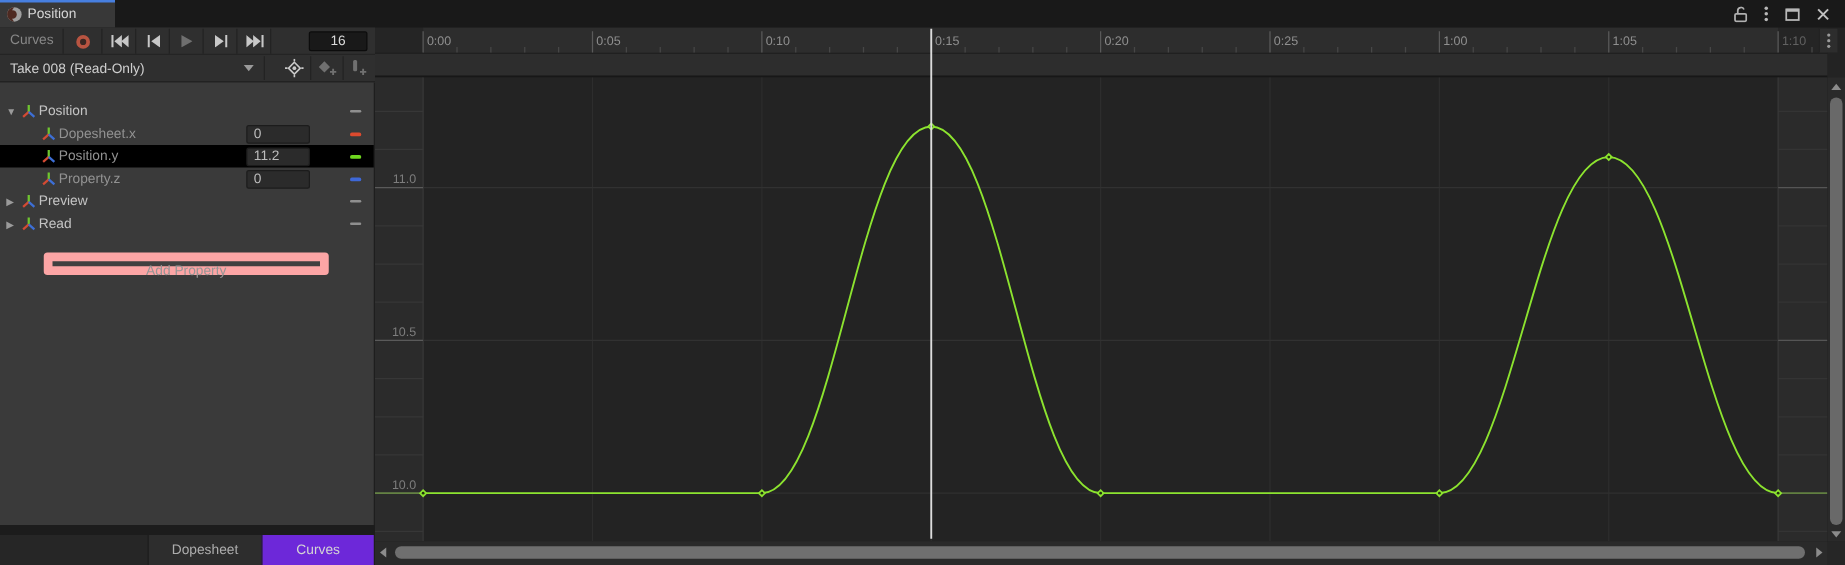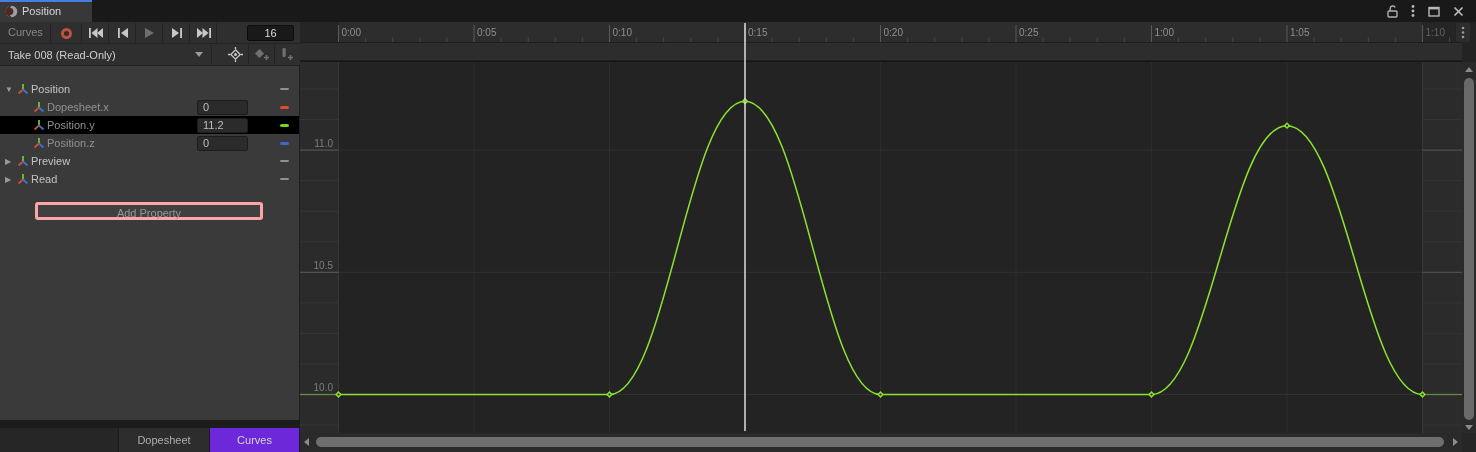--- a/index.html
+++ b/index.html
@@ -47,21 +47,21 @@
   .prow .plabel { position:absolute; color:#c4c4c4; }
   .prow.child .plabel { color:#929292; }
   .pfield { position:absolute; left:197px; width:51px; height:15px; background:#2b2b2b;
     border:1px solid #1c1c1c; border-radius:2px; color:#bcbcbc; line-height:13px; padding-left:5px; }
   .dash { position:absolute; left:280px; width:9px; height:3px; border-radius:2px; }
   .dash.gray { background:#8f8f8f; height:2px; }
   .dash.red { background:#dd4a2e; }
   .dash.green { background:#6fd71f; }
   .dash.blue { background:#3e68d8; }
   .add-prop { left:35px; top:202px; width:228px; height:18px; background:#404040;
-    border:3px solid #fca5a5; border-radius:3px; color:#969696; text-align:center; line-height:16px; }
+    border:7px solid #fca5a5; border-radius:3px; color:#969696; text-align:center; line-height:16px; }
 
   
   .dark-strip { left:0; top:420px; width:300px; height:8px; background:#1c1c1c; }
   .tabsrow { left:0; top:428px; width:300px; height:24px; background:#262626; border-right:1px solid #1e1e1e; }
   .view-tab { top:428px; height:24px; display:flex; align-items:center; justify-content:center;
     color:#adadad; border-left:1px solid #1b1b1b; }
   .view-tab.selected { background:#6d28d9; color:#d4d4d4; }
   .tab-dopesheet { left:118px; width:91px; background:#2d2d2d; }
   .tab-curves { left:209px; width:90px; }
 
@@ -225,21 +225,21 @@
     <span class="pfield">11.2</span>
     <span class="dash green"></span>
   </div>
 
   <div class="abs prow child" style="top:134px">
     <svg class="ticon" style="left:33px" width="12" height="12" viewBox="0 0 12 12">
       <path d="M6 6.5 V1" stroke="#6fc52f" stroke-width="1.8"></path>
         <path d="M6 6.5 L1.5 10.5" stroke="#d44a33" stroke-width="1.8"></path>
         <path d="M6 6.5 L10.5 10.5" stroke="#3d6fd6" stroke-width="1.8"></path>
     </svg>
-    <span class="plabel" style="left:47px">Position.z</span>
+    <span class="plabel" style="left:47px">Property.z</span>
     <span class="pfield">0</span>
     <span class="dash blue"></span>
   </div>
 
   <div class="abs prow" style="top:152px">
     <span class="arrow">▶</span>
     <svg class="ticon" style="left:17px" width="12" height="12" viewBox="0 0 12 12">
       <path d="M6 6.5 V1" stroke="#6fc52f" stroke-width="1.8"></path>
         <path d="M6 6.5 L1.5 10.5" stroke="#d44a33" stroke-width="1.8"></path>
         <path d="M6 6.5 L10.5 10.5" stroke="#3d6fd6" stroke-width="1.8"></path>

